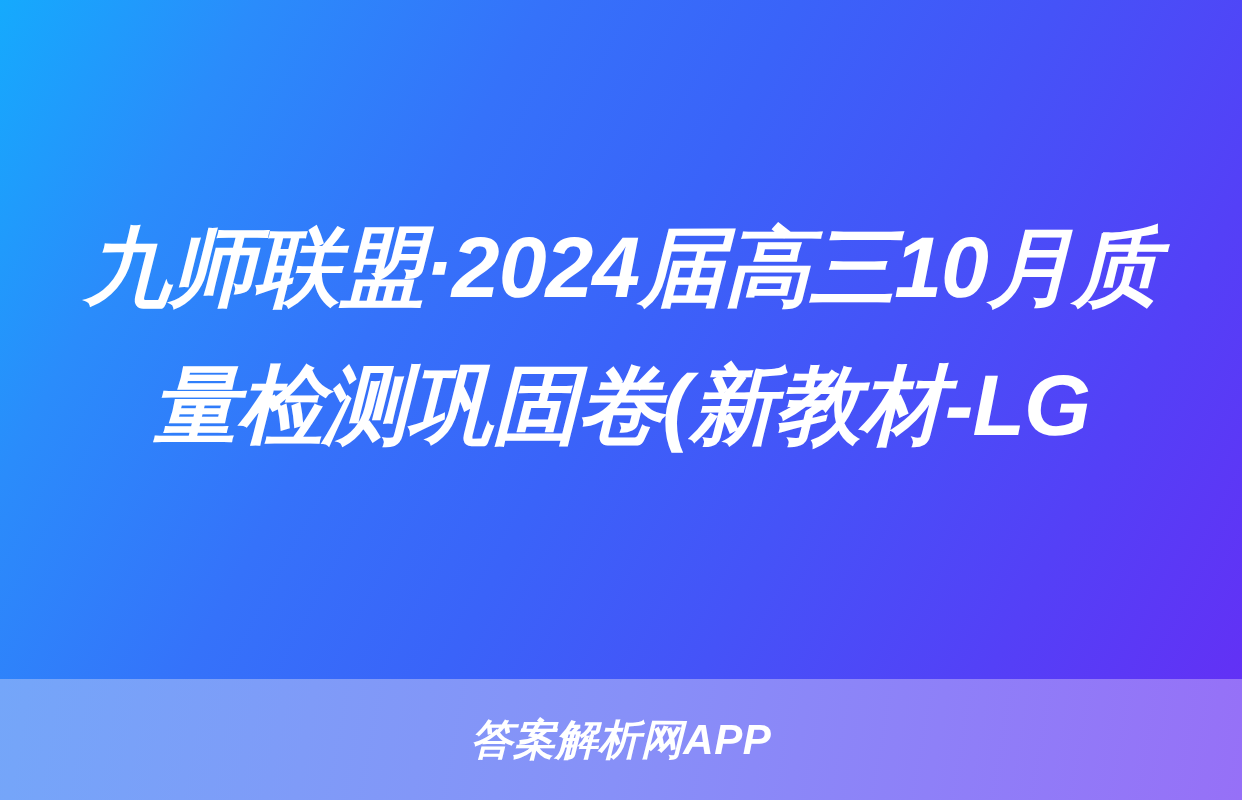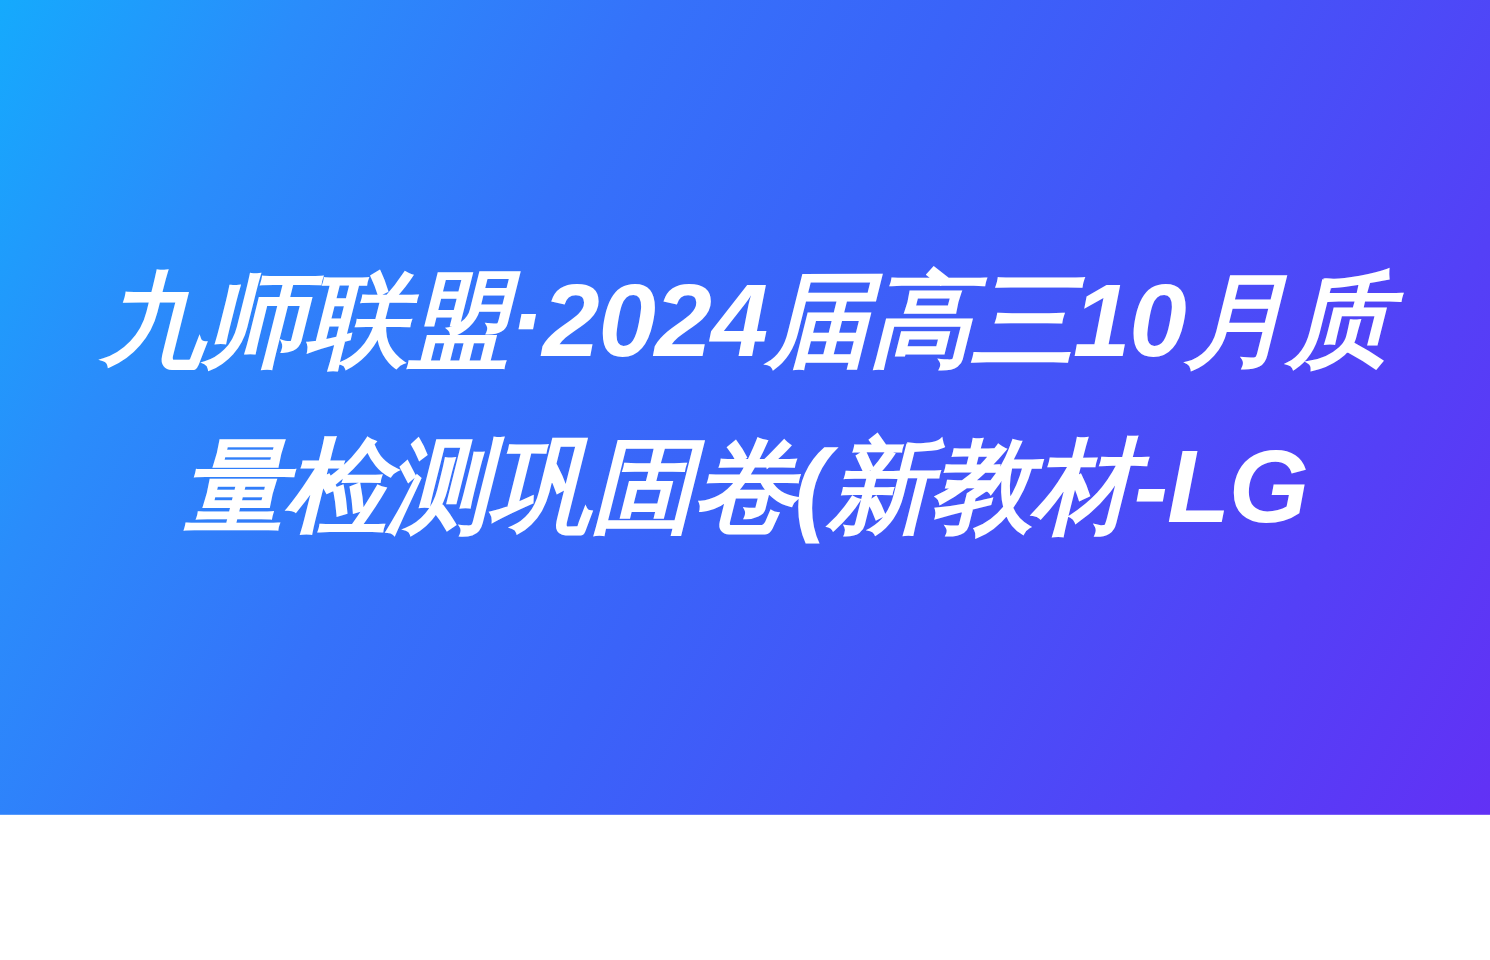--- a/index.html
+++ b/index.html
@@ -89,14 +89,17 @@
 </style>
 </head>
 <body>
 
 <div id="poster">
 
   <div id="hero">
     <h1 id="hero-title">九师联盟·2024届高三10月质量检测巩固卷(新教材-LG</h1>
   </div>
 
+  <div id="footer-bar">
+    <div id="footer-brand">答案解析网APP</div>
+  </div>
 
 </div>
 
 </body></html>

